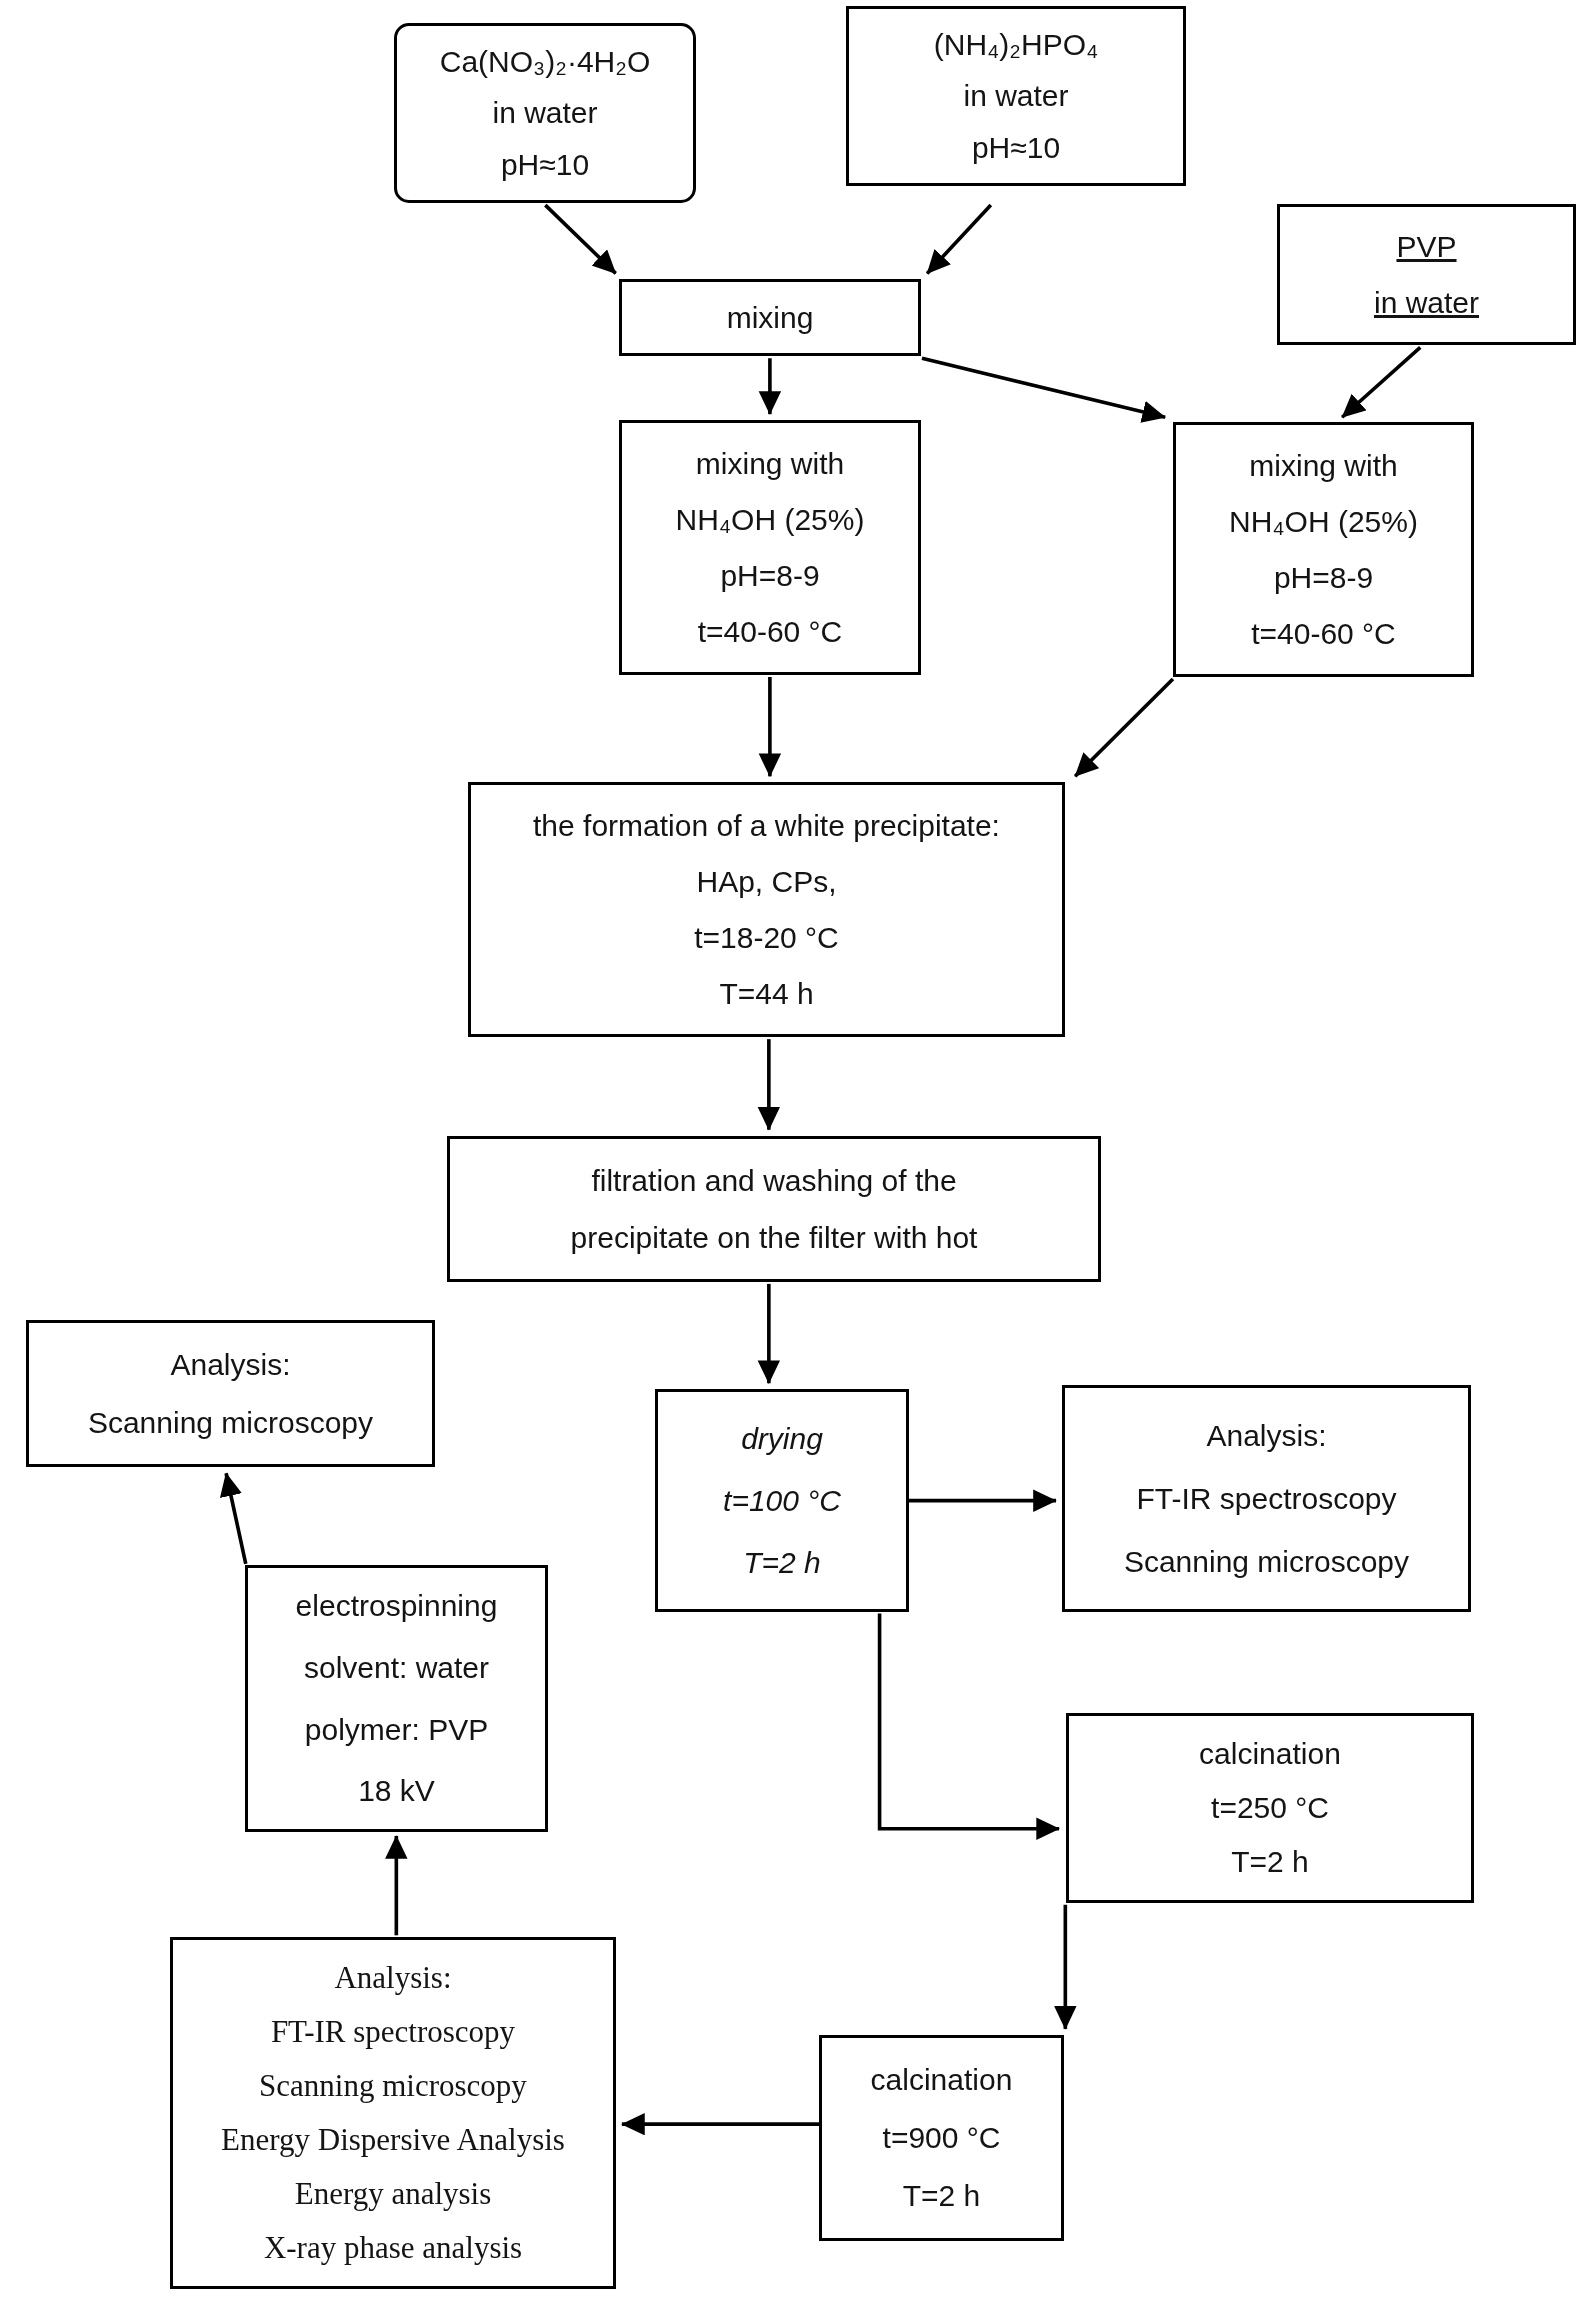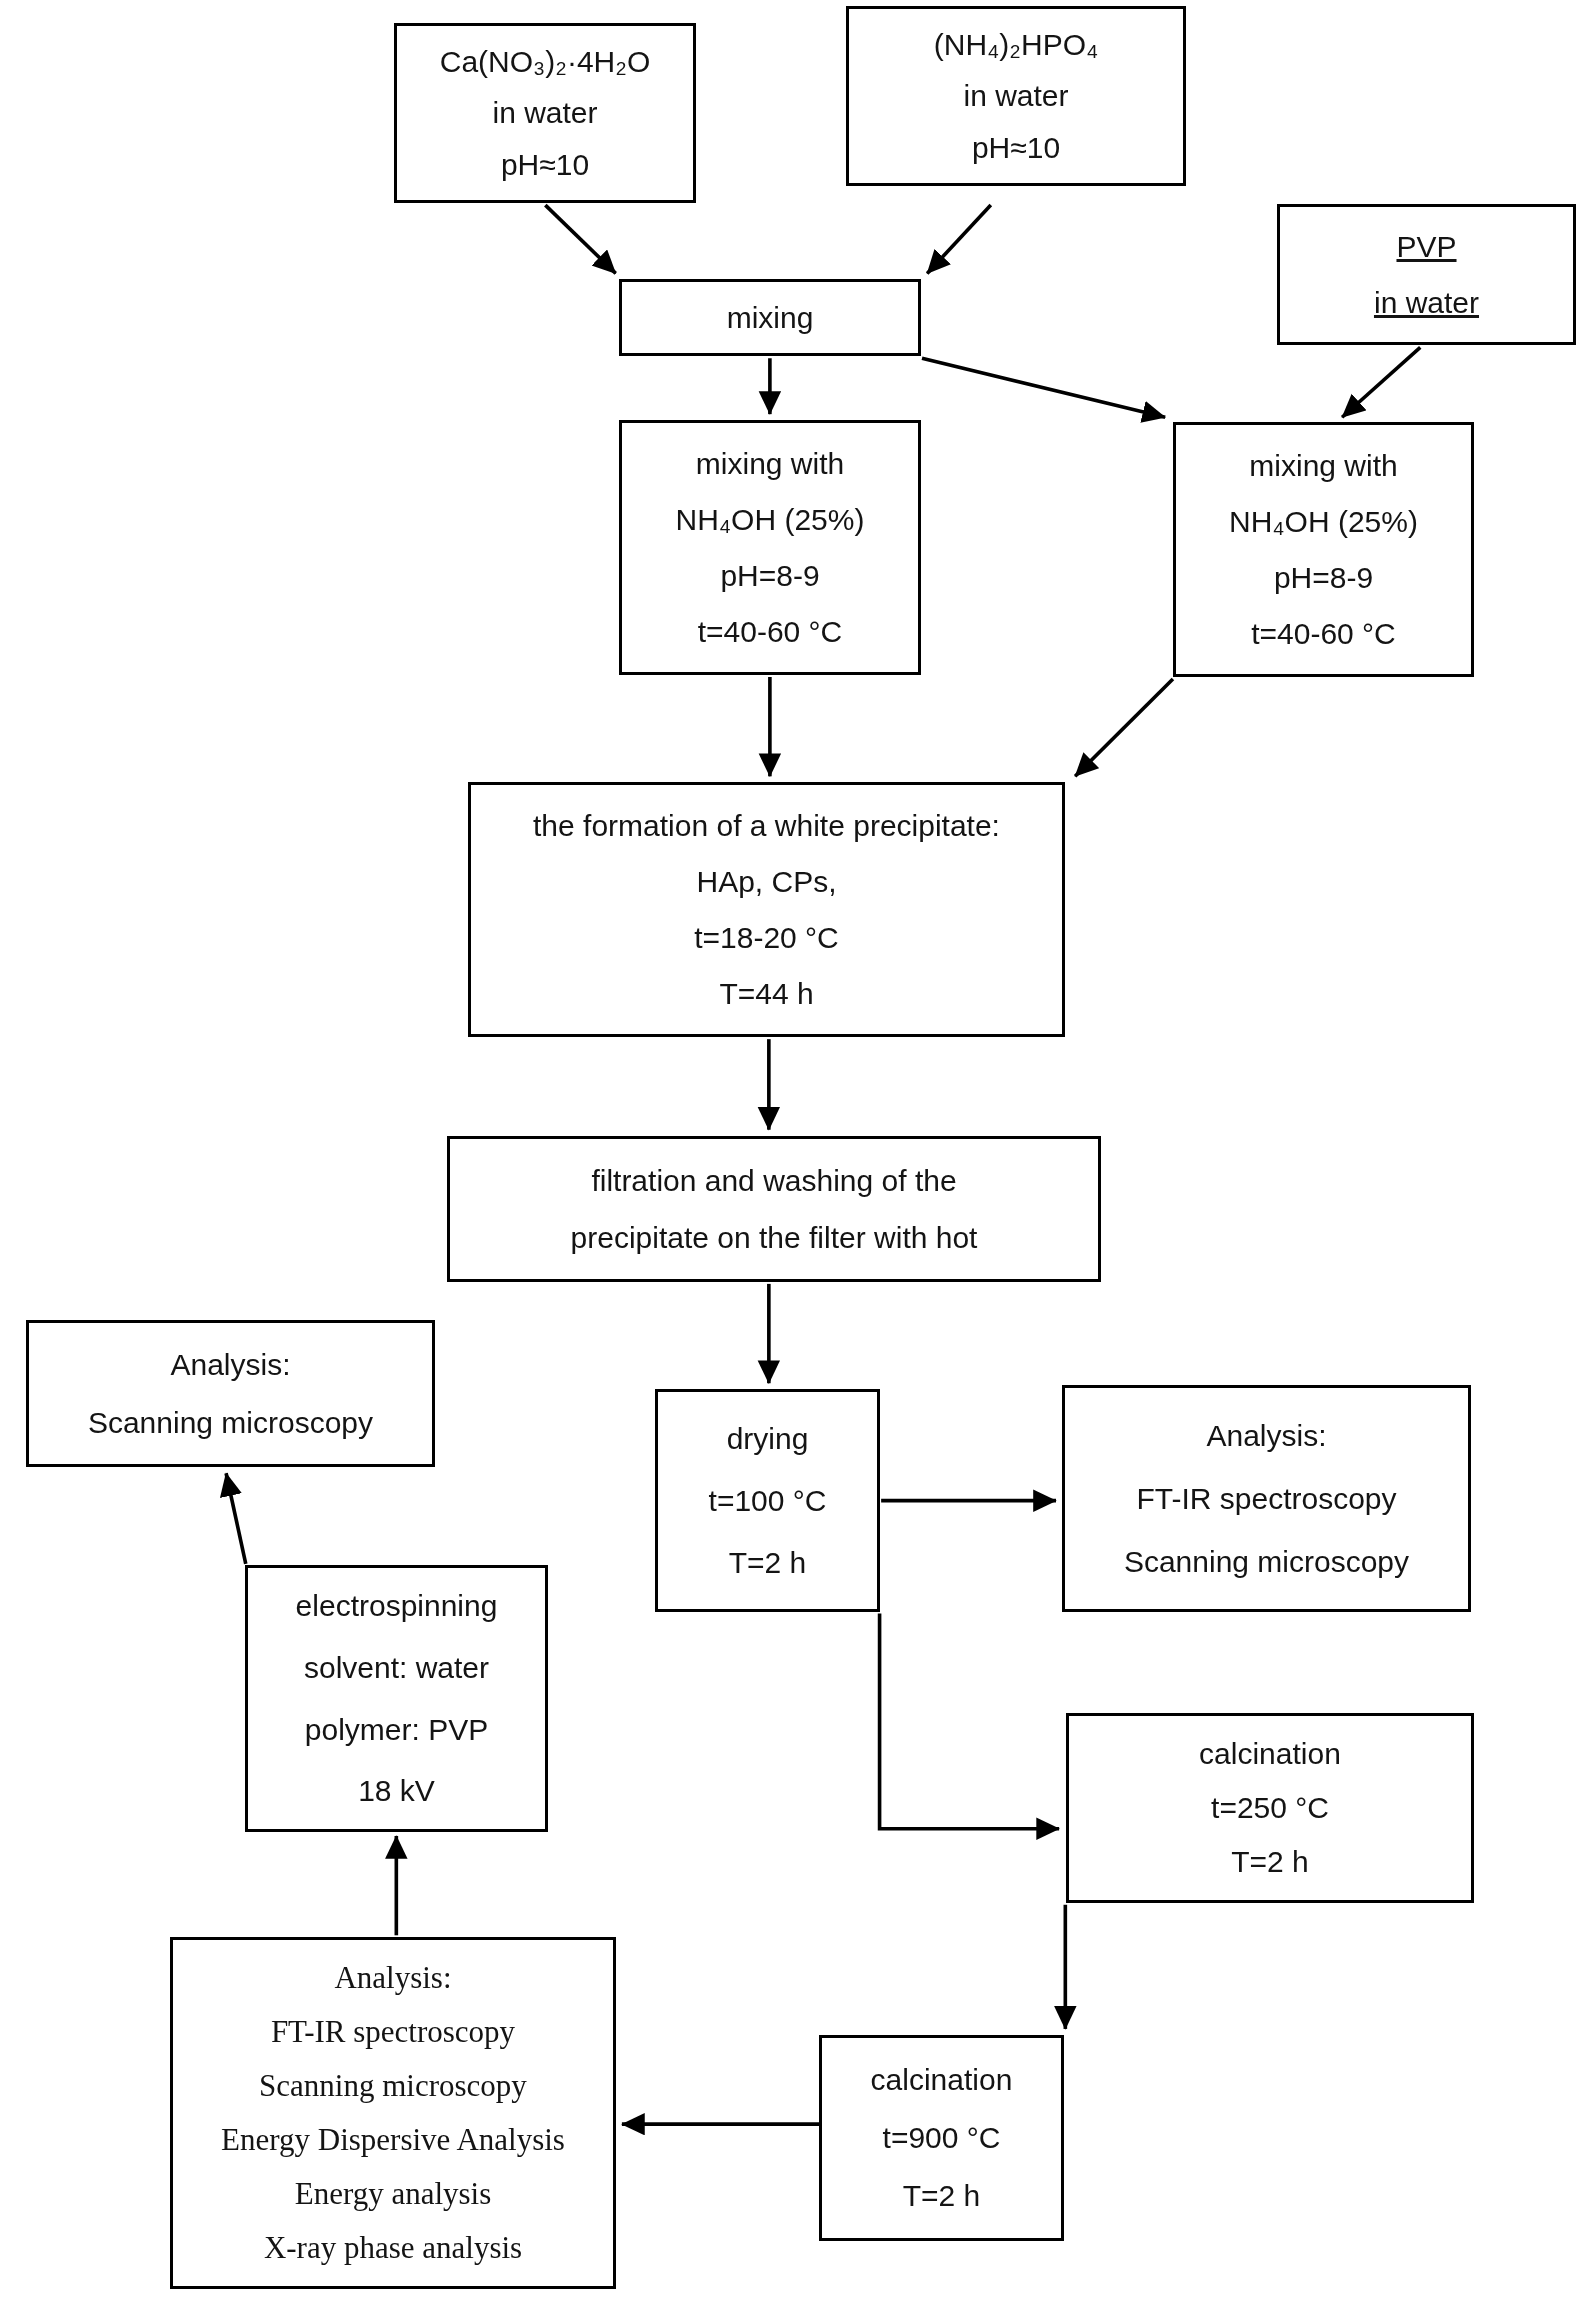--- a/index.html
+++ b/index.html
@@ -69,21 +69,21 @@
     <path d="M1486,2008 L1486,2183" marker-end="url(#ah)"></path>
     <path d="M1486,2481 L1486,2673" marker-end="url(#ah)"></path>
     <path d="M1703,2900 L2041,2900" marker-end="url(#ah)"></path>
     <path d="M1700,3118 L1700,3534 L2047,3534" marker-end="url(#ah)"></path>
     <path d="M2059,3681 L2059,3921" marker-end="url(#ah)"></path>
     <path d="M1583,4105 L1202,4105" marker-end="url(#ah)"></path>
     <path d="M766,3740 L766,3548" marker-end="url(#ah)"></path>
     <path d="M475,3022 L437,2847" marker-end="url(#ah)"></path>
   </svg>
 
-  <div class="node" style="left:394px; top:23px; width:302px; height:180px;">
+  <div class="node" style="left:394px; top:23px; width:302px; height:180px;border-radius:15px;">
     <div class="line">Ca(NO₃)₂·4H₂O</div>
     <div class="line">in water</div>
     <div class="line">pH≈10</div>
   </div>
 
   <div class="node" style="left:846px; top:6px; width:340px; height:180px;">
     <div class="line">(NH₄)₂HPO₄</div>
     <div class="line">in water</div>
     <div class="line">pH≈10</div>
   </div>
@@ -116,21 +116,21 @@
     <div class="line">HAp, CPs,</div>
     <div class="line">t=18-20 °C</div>
     <div class="line">T=44 h</div>
   </div>
 
   <div class="node" style="left:447px; top:1136px; width:654px; height:146px;">
     <div class="line">filtration and washing of the</div>
     <div class="line">precipitate on the filter with hot</div>
   </div>
 
-  <div class="node" style="left:655px; top:1389px; width:225px; height:223px;">
+  <div class="node" style="left:655px; top:1389px; width:254px; height:223px;font-style:italic;">
     <div class="line">drying</div>
     <div class="line">t=100 °C</div>
     <div class="line">T=2 h</div>
   </div>
 
   <div class="node" style="left:1062px; top:1385px; width:409px; height:227px;">
     <div class="line">Analysis:</div>
     <div class="line">FT-IR spectroscopy</div>
     <div class="line">Scanning microscopy</div>
   </div>

